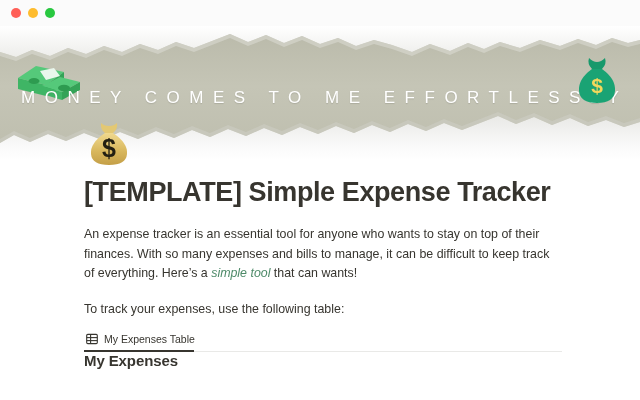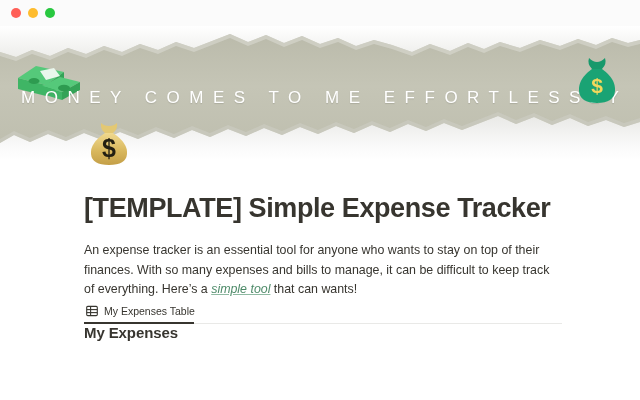--- a/index.html
+++ b/index.html
@@ -117,53 +117,52 @@
     padding: 0;
   }
   .inner {
     position: absolute;
     left: 84px;
     top: 0;
     width: 478px;
   }
 
   .page-title {
-    margin-top: 32px;
+    margin-top: 16px;
     font-size: 27px;
     line-height: 32px;
     font-weight: bold;
     color: #37352f;
     letter-spacing: -0.4px;
   }
 
   .para {
     margin-top: 17px;
     font-size: 12.4px;
     line-height: 19.5px;
     color: #37352f;
     max-width: 470px;
   }
   .link {
     color: #4d8a68;
     font-style: italic;
-    text-decoration: underline;
     text-decoration-color: #8fb9a2;
     cursor: pointer;
   }
 
   .para2 {
     margin-top: 16px;
     font-size: 12.4px;
     line-height: 19px;
     color: #37352f;
   }
 
   
   .tabstrip {
-    margin-top: 0;
+    margin-top: 9px;
     position: relative;
     height: 24px;
     width: 478px;
   }
   .tab {
     display: inline-flex;
     align-items: center;
     gap: 6px;
     height: 22px;
     padding: 0 6px 0 2px;
@@ -286,20 +285,21 @@
 
   <div class="content">
     <div class="inner">
 
       <div class="page-title">[TEMPLATE] Simple Expense Tracker</div>
 
       <div class="para">
         <span>An expense tracker is an essential tool for anyone who wants to stay on top of their finances. With so many expenses and bills to manage, it can be difficult to keep track of everything. Here’s a </span><span class="link">simple tool</span><span> that can wants!</span>
       </div>
 
+      <div class="para2">To track your expenses, use the following table:</div>
 
       <div class="tabstrip">
         <div class="tab">
           <span class="tab-icon">
             <svg viewBox="0 0 12 12" xmlns="http://www.w3.org/2000/svg">
               <rect x="0.7" y="1.4" width="10.6" height="9.2" rx="1.1" fill="none" stroke="#37352f" stroke-width="1.1"></rect>
               <line x1="0.7" y1="4.6" x2="11.3" y2="4.6" stroke="#37352f" stroke-width="1.1"></line>
               <line x1="0.7" y1="7.6" x2="11.3" y2="7.6" stroke="#37352f" stroke-width="1.1"></line>
               <line x1="4.6" y1="1.4" x2="4.6" y2="10.6" stroke="#37352f" stroke-width="1.1"></line>
             </svg>

